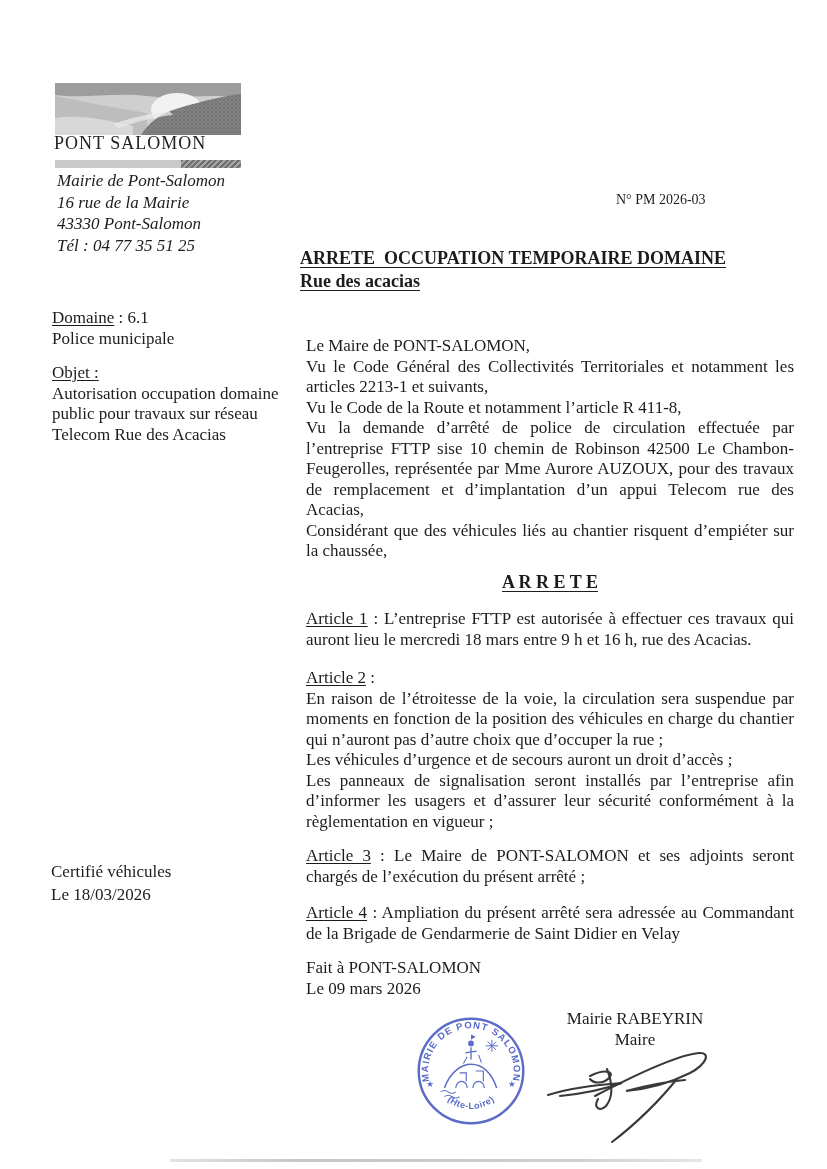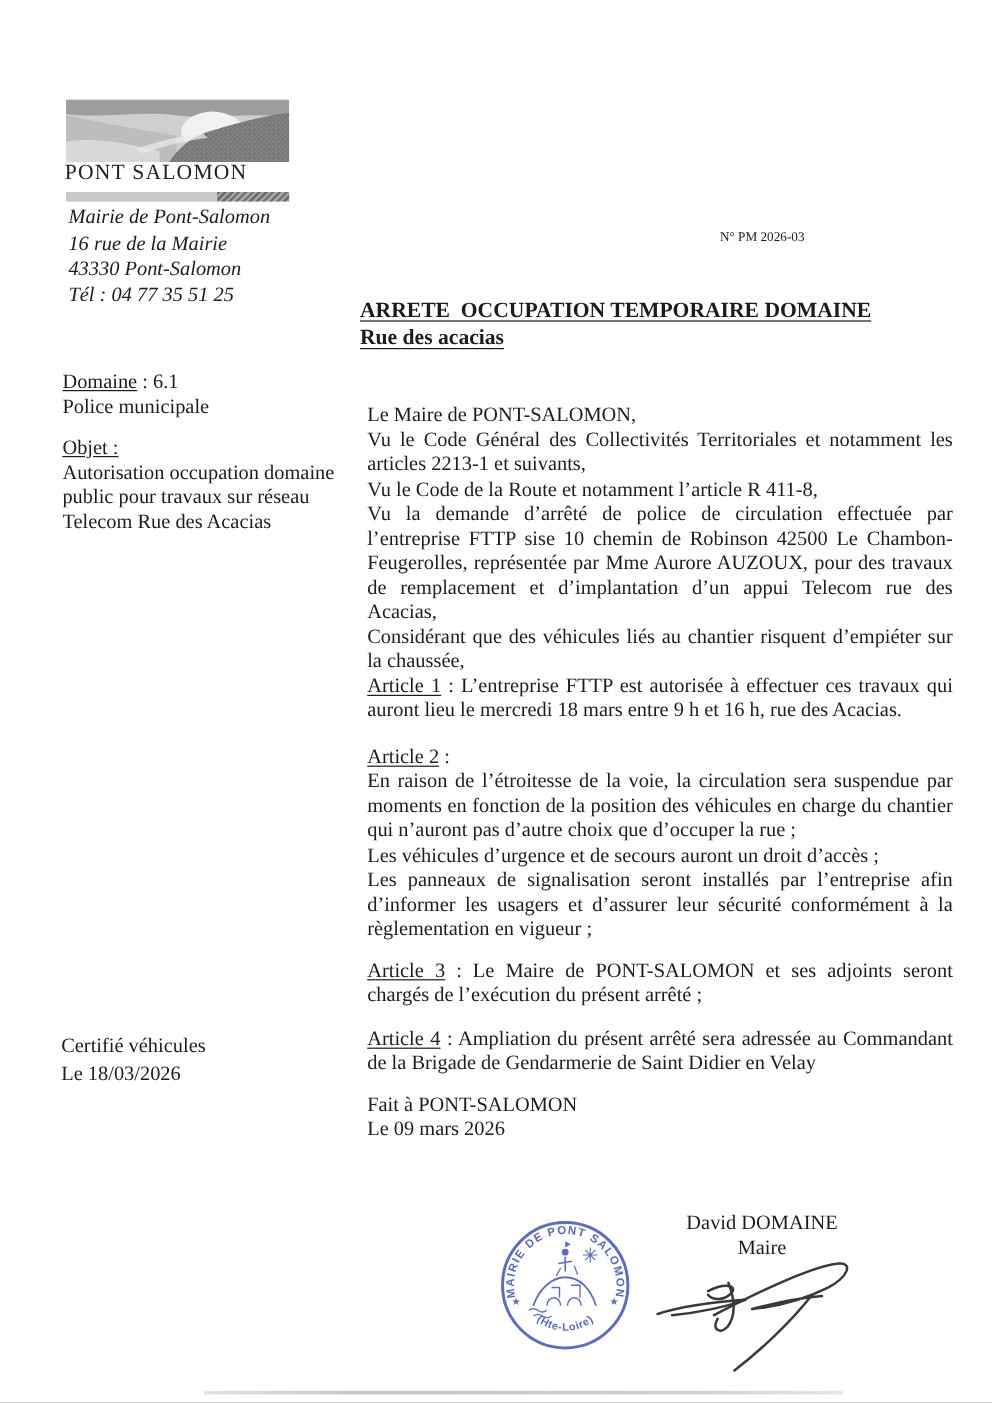--- a/index.html
+++ b/index.html
@@ -22,21 +22,21 @@
     position:absolute;left:55px;top:160px;width:186px;height:8px;
     background:linear-gradient(to right,#c9c9c9 0 68%, transparent 68%);
   }
   .logo-strip::after{
     content:"";position:absolute;left:68%;top:0;width:32%;height:100%;
     background:repeating-linear-gradient(135deg,#6f6f6f 0 2px,#a5a5a5 2px 4px);
   }
   
   .address{position:absolute;left:57px;top:170px;font-style:italic;font-size:17px;line-height:21.5px;}
   
-  .reference{position:absolute;left:600px;top:192px;font-size:11px;}
+  .reference{position:absolute;left:616px;top:192px;font-size:14px;}
   
   .title-block{position:absolute;left:300px;top:247px;width:497px;text-align:left;
     font-weight:bold;font-size:18px;line-height:22.5px;}
   .title-block div{text-decoration:underline;text-underline-offset:3px;}
   .keep-spaces{white-space:pre-wrap;}
   
   .sidebar-domaine{position:absolute;left:52px;top:308px;font-size:17px;line-height:20.5px;}
   .u{text-decoration:underline;text-underline-offset:2px;}
   .sidebar-objet{position:absolute;left:52px;top:363px;width:252px;font-size:17px;line-height:20.5px;}
   .sidebar-objet .label{font-weight:normal;text-decoration:underline;text-underline-offset:2px;}
@@ -116,40 +116,41 @@
     <div>Le 18/03/2026</div>
   </div>
 
   <div class="body-col">
     <p>Le Maire de PONT-SALOMON,</p>
     <p>Vu le Code Général des Collectivités Territoriales et notamment les articles 2213-1 et suivants,</p>
     <p>Vu le Code de la Route et notamment l’article R 411-8,</p>
     <p>Vu la demande d’arrêté de police de circulation effectuée par l’entreprise FTTP sise 10 chemin de Robinson 42500 Le Chambon-Feugerolles, représentée par Mme Aurore AUZOUX, pour des travaux de remplacement et d’implantation d’un appui Telecom rue des Acacias,</p>
     <p>Considérant que des véhicules liés au chantier risquent d’empiéter sur la chaussée,</p>
 
+    <div class="arrete-heading"><span>A R R E T E</span></div>
 
     <p class="mb18"><span class="article-label">Article 1</span><span class="keep-spaces"> : </span><span>L’entreprise FTTP est autorisée à effectuer ces travaux qui auront lieu le mercredi 18 mars entre 9 h et 16 h, rue des Acacias.</span></p>
 
     <div class="article2-block">
       <p class="plain"><span class="article-label">Article 2</span><span class="keep-spaces"> :</span></p>
       <p>En raison de l’étroitesse de la voie, la circulation sera suspendue par moments en fonction de la position des véhicules en charge du chantier qui n’auront pas d’autre choix que d’occuper la rue ;</p>
       <p>Les véhicules d’urgence et de secours auront un droit d’accès ;</p>
       <p>Les panneaux de signalisation seront installés par l’entreprise afin d’informer les usagers et d’assurer leur sécurité conformément à la règlementation en vigueur ;</p>
     </div>
 
     <p class="mb16"><span class="article-label">Article 3</span><span class="keep-spaces"> : </span><span>Le Maire de PONT-SALOMON et ses adjoints seront chargés de l’exécution du présent arrêté ;</span></p>
 
     <p class="mb14"><span class="article-label">Article 4</span><span class="keep-spaces"> : </span><span>Ampliation du présent arrêté sera adressée au Commandant de la Brigade de Gendarmerie de Saint Didier en Velay</span></p>
 
     <p class="plain">Fait à PONT-SALOMON</p>
     <p class="plain">Le 09 mars 2026</p>
   </div>
 
   <div class="signer">
-    <div>David DOMAINE</div>
+    <div>Mairie RABEYRIN</div>
     <div>Maire</div>
   </div>
 
   <svg class="stamp-svg" viewBox="0 0 120 120">
     <defs>
       <path id="arcTop" d="M 21,82.5 A 45,45 0 1 1 99,82.5" fill="none"></path>
       <path id="arcBot" d="M 29.4,85.7 A 40,40 0 0 0 90.6,85.7" fill="none"></path>
     </defs>
     <g stroke="#4a5cc2" fill="none" opacity="0.9">
       <circle cx="60" cy="60" r="55" stroke-width="2.6"></circle>

